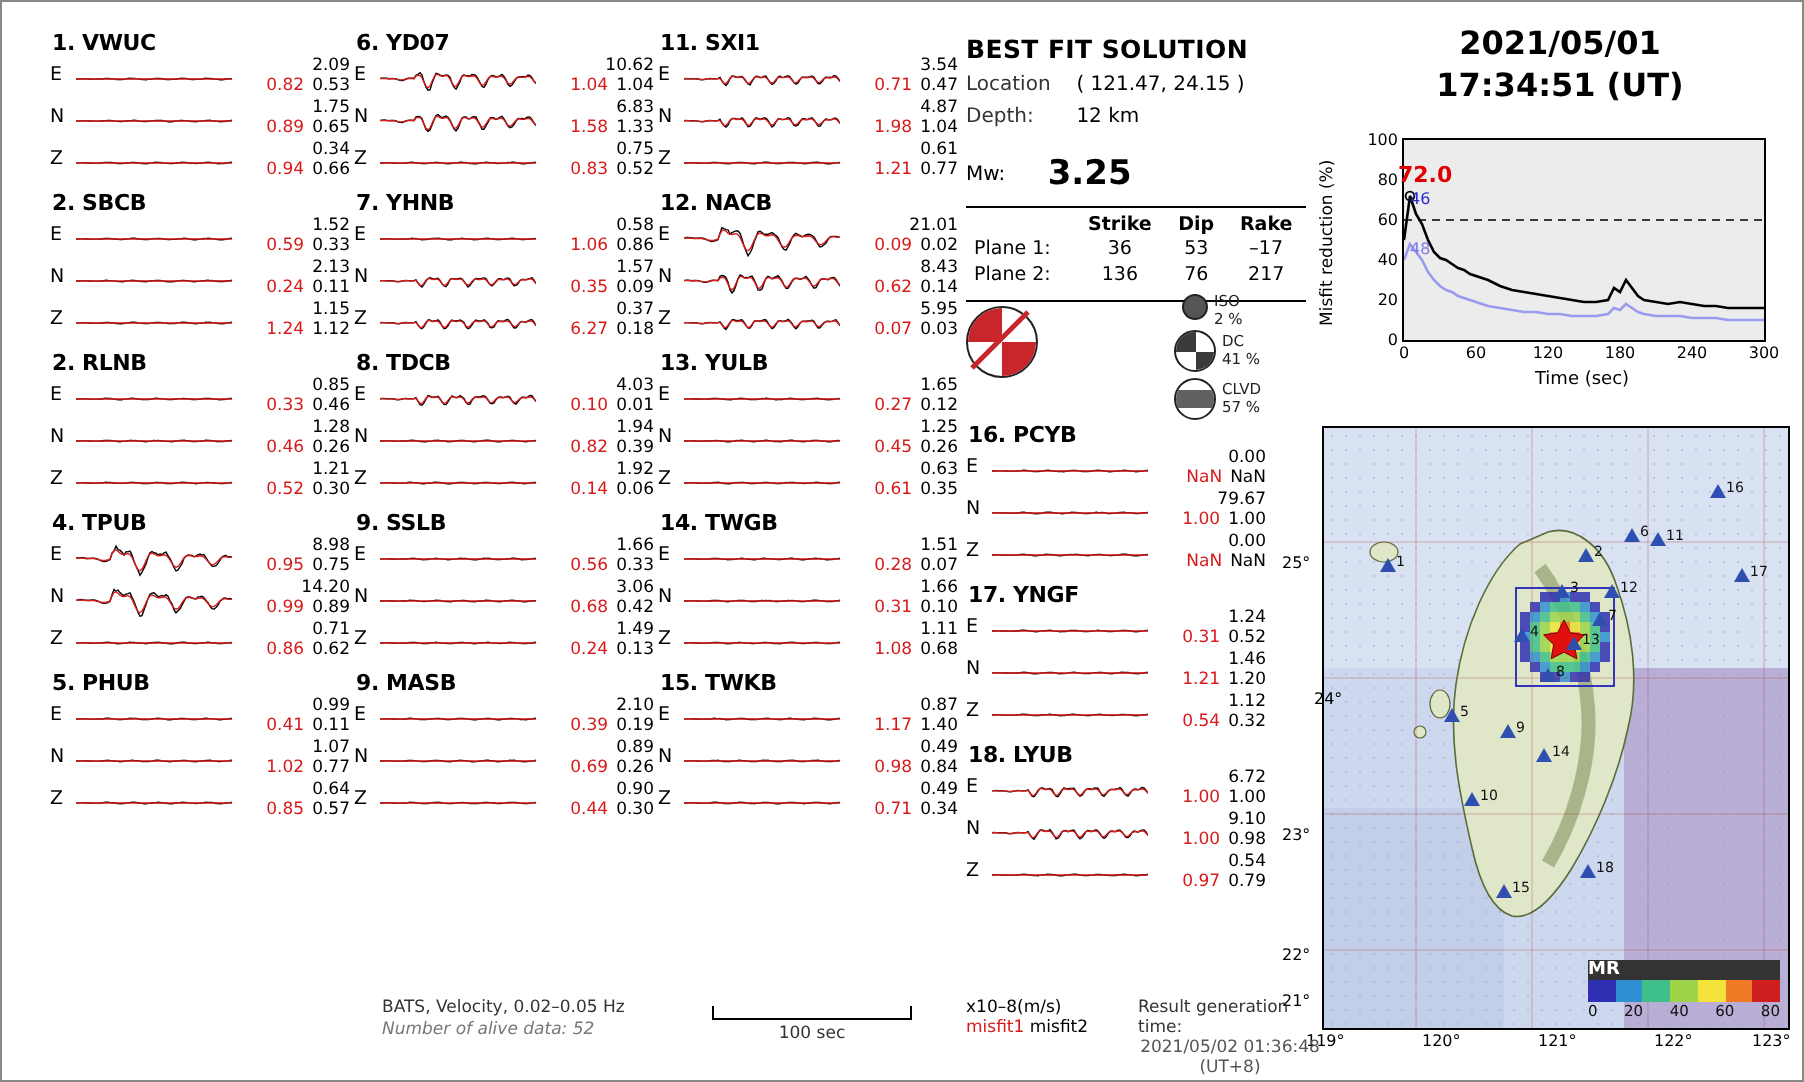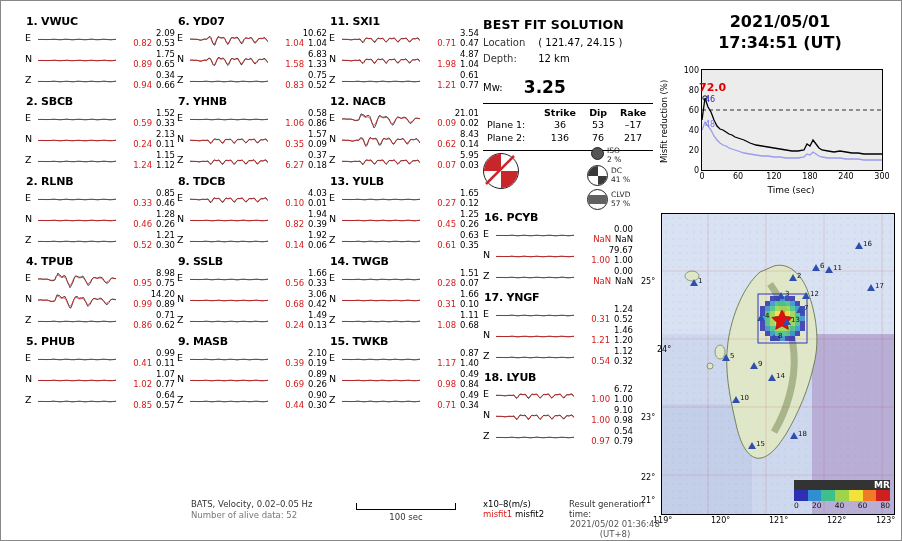--- a/index.html
+++ b/index.html
@@ -56,34 +56,34 @@
   #misfit .ytick{position:absolute;right:100%;margin-right:3px;font-size:8px;transform:translateY(-50%);}
   #misfit .xtick{position:absolute;top:100%;margin-top:2px;font-size:8px;transform:translateX(-50%);}
   #misfit .xlab{position:absolute;left:40px;top:122px;width:180px;text-align:center;font-size:9px;}
   #misfit .peak{position:absolute;font-size:11px;font-weight:bold;color:#e00000;}
   #misfit .p46{position:absolute;font-size:8px;color:#2a2ad0;}
   #misfit .p48{position:absolute;font-size:8px;color:#7b7bea;}
 
   
   #map{position:absolute;left:660px;top:212px;width:232px;height:300px;border:1px solid #000;background:#cfd9ee;overflow:hidden;}
   #map .mr{position:absolute;right:4px;bottom:4px;width:96px;}
-  #map .mrlab{font-size:9px;font-weight:bold;color:#fff;text-align:right;background:#333;}
+  #map .mrlab{font-size:9px;font-weight:bold;color:#fff;text-align:left;background:#333;}
   #map .mrscale{height:11px;display:flex;}
   #map .mrscale span{flex:1;}
   #map .mrnums{font-size:7.5px;display:flex;justify-content:space-between;color:#111;}
   .sta-tri{position:absolute;width:0;height:0;border-left:4px solid transparent;border-right:4px solid transparent;border-bottom:7px solid #2f4fb0;}
   .sta-num{position:absolute;font-size:7px;color:#111;}
 
   
   .maxlab{position:absolute;font-size:8px;}
 
   
   #footer{position:absolute;left:190px;top:498px;width:470px;font-size:8.5px;color:#333;}
   #footer .f1{position:absolute;left:0;top:0;}
-  #footer .f2{position:absolute;left:0;top:11px;color:#777;}
+  #footer .f2{position:absolute;left:0;top:11px;color:#777;font-style:italic;}
   #scalebar{position:absolute;left:165px;top:10px;width:100px;}
   #scalebar .bar{height:1px;background:#000;position:relative;}
   #scalebar .bar:before,#scalebar .bar:after{content:"";position:absolute;width:1px;height:7px;background:#000;top:-6px;}
   #scalebar .bar:before{left:0;}
   #scalebar .bar:after{right:0;}
   #scalebar .lab{text-align:center;font-size:8.5px;margin-top:2px;}
   #units{position:absolute;left:292px;top:0;font-size:8.5px;}
   #units .u1{color:#000;}
   #units .u2{color:#d81a1a;}
   #units .u2 b{color:#000;font-weight:normal;}

